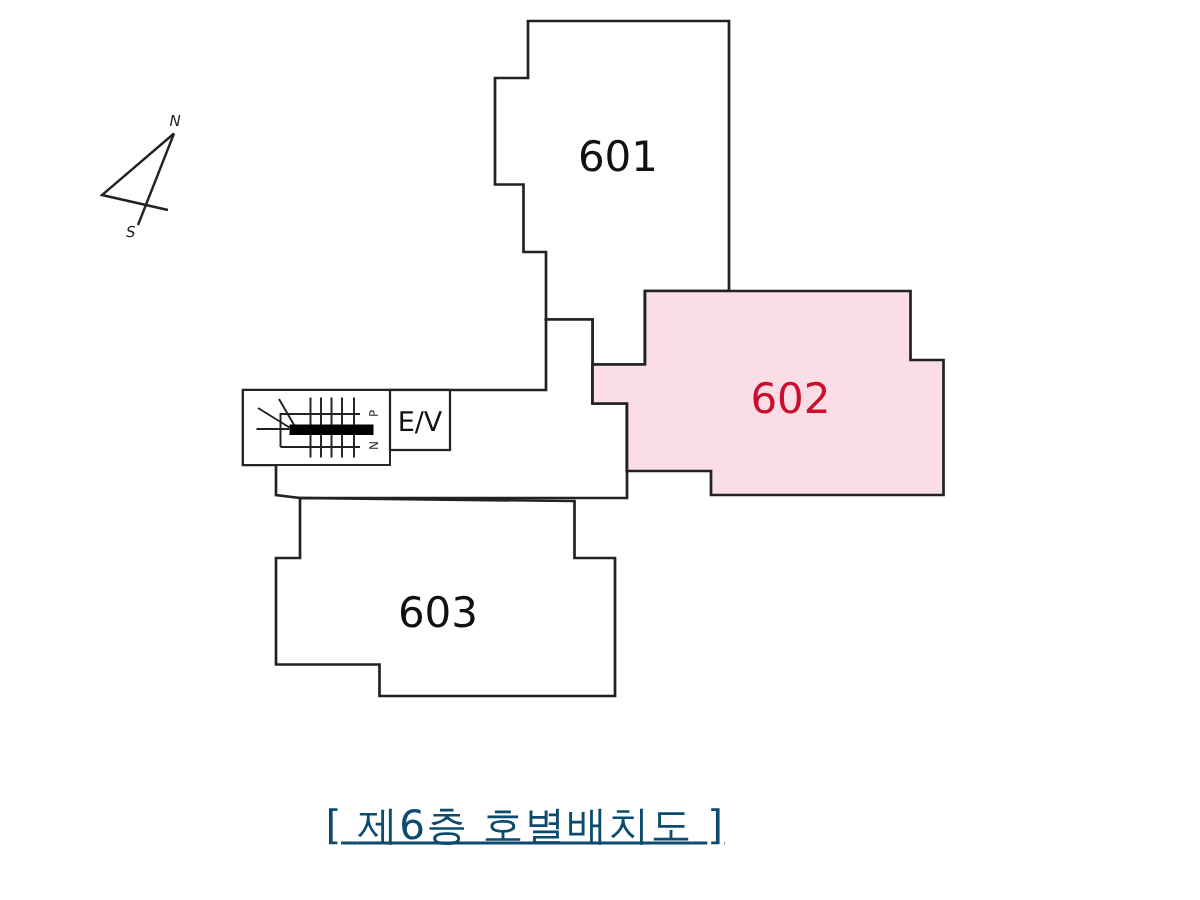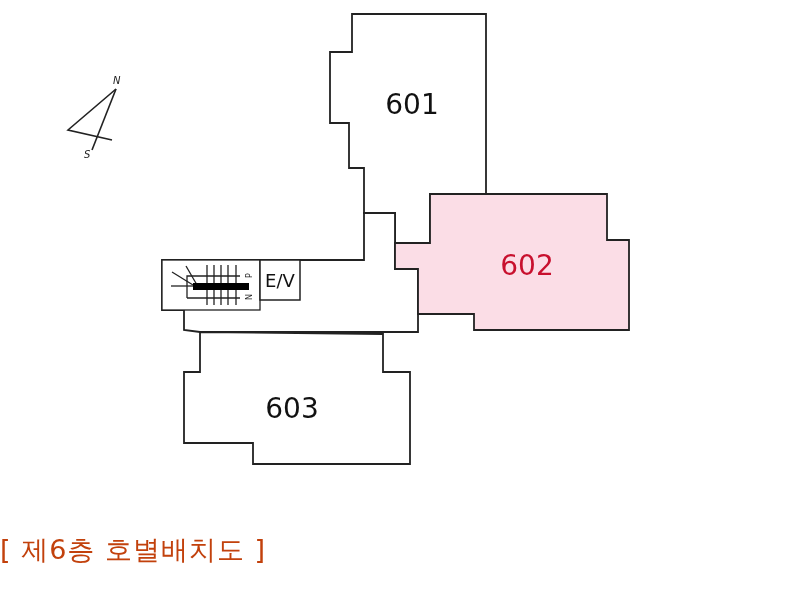--- a/index.html
+++ b/index.html
@@ -1,19 +1,19 @@
 <!DOCTYPE html>
 <html><head>
 <meta charset="utf-8">
 <style>
   html, body { margin:0; padding:0; background:#ffffff; }
   body { width:800px; height:600px; position:relative; overflow:hidden; font-family:"DejaVu Sans", "Liberation Sans", sans-serif; }
   #plan { position:absolute; left:0; top:0; }
   .unit-label { font-family:"DejaVu Sans", sans-serif; font-size:28px; }
-  .caption { position:absolute; left:0; width:700px; top:532px; text-align:left; font-size:27px; color:#c2410c; letter-spacing:1px; }
+  .caption { position:absolute; left:0; width:700px; top:532px; text-align:center; font-size:27px; color:#0c4a6e; letter-spacing:1px;text-decoration:underline; }
   .caption span { white-space:pre; }
 </style>
 </head>
 <body>
 
 <svg id="plan" width="800" height="600" viewBox="0 0 800 600">
 
   <g stroke="#222" stroke-width="1.6" fill="none">
     <polyline points="116,89 68,130 112,140"></polyline>
     <line x1="116" y1="89" x2="92" y2="150"></line>

